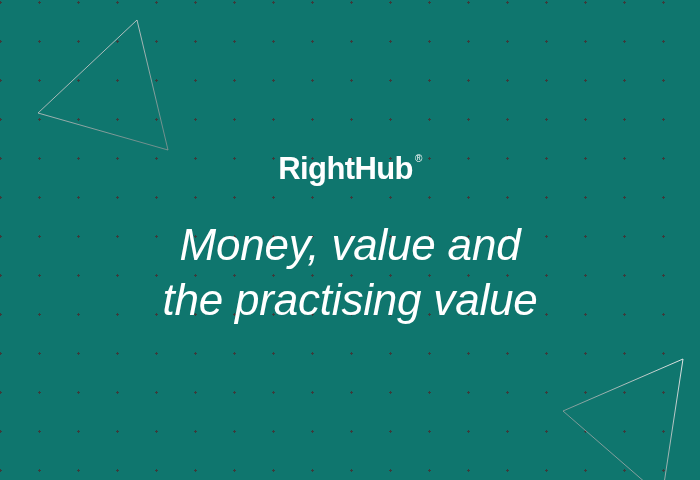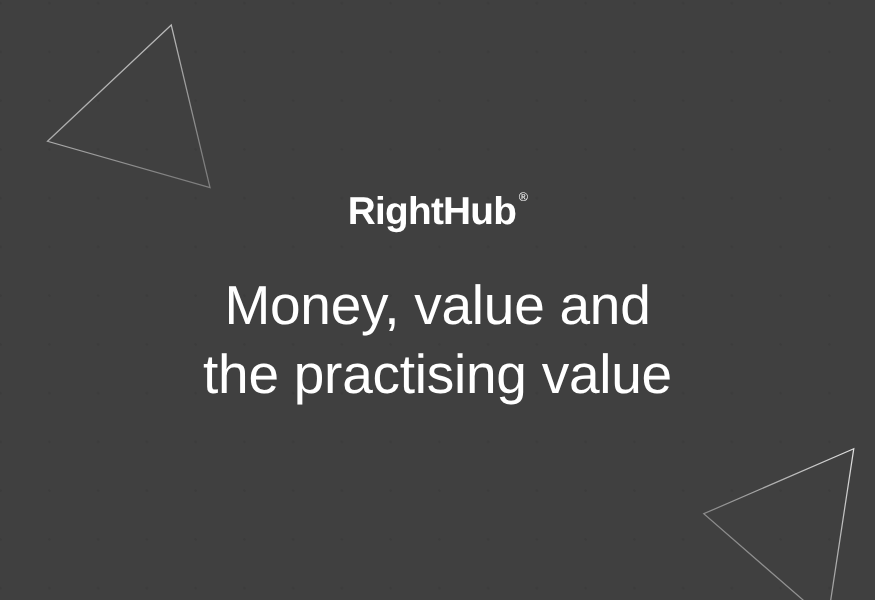--- a/index.html
+++ b/index.html
@@ -7,21 +7,21 @@
     margin: 0;
     padding: 0;
     background: #000000;
   }
 
   .card {
     position: relative;
     width: 700px;
     height: 480px;
     overflow: hidden;
-    background-color: #404040;
+    background-color: #0f766e;
     font-family: "Liberation Sans", sans-serif;
     user-select: none;
   }
 
   
   .dot-grid {
     position: absolute;
     inset: 0;
     background-image: radial-gradient(#3c3c3c 1.05px, transparent 1.15px);
     background-size: 39px 39px;
@@ -68,20 +68,21 @@
   }
 
   .headline {
     color: #ffffff;
     font-size: 44px;
     font-weight: 300;
     line-height: 1.24;
     letter-spacing: -0.2px;
     margin: 0;
     white-space: nowrap;
+    font-style: italic;
   }
 
   .headline-line {
     display: block;
   }
 </style>
 </head>
 <body>
 
 <div class="card">

